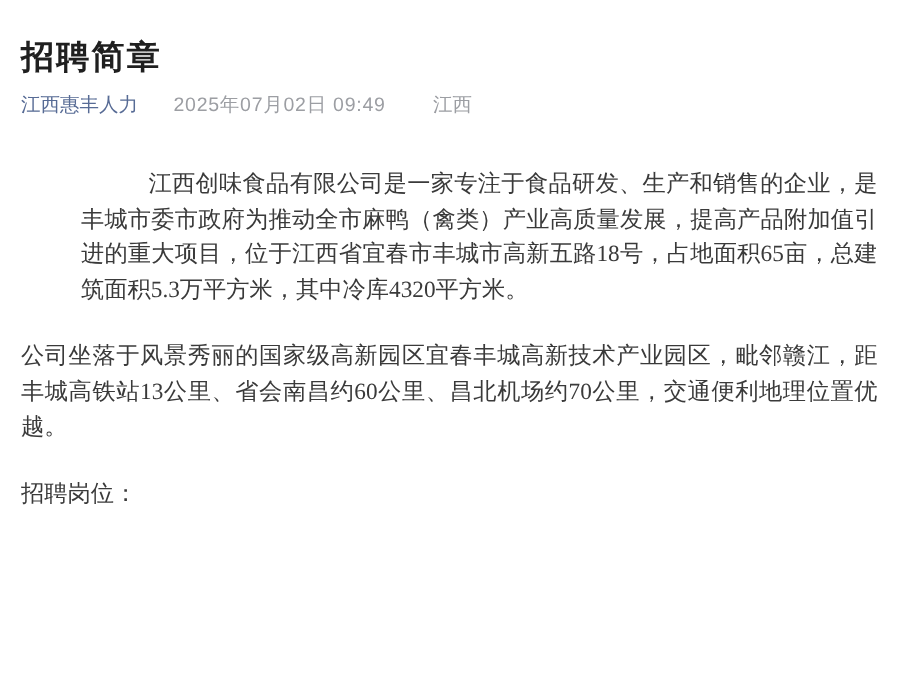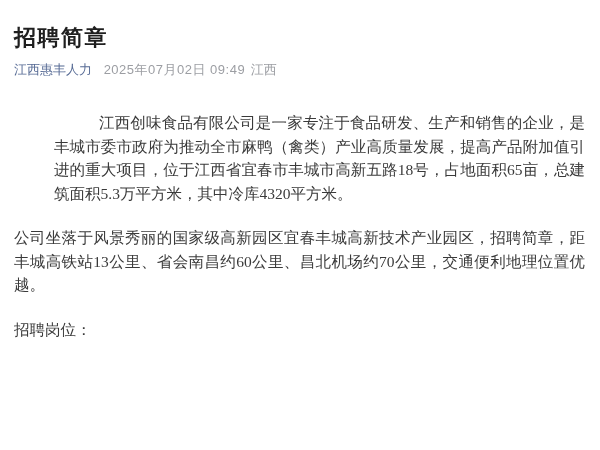--- a/index.html
+++ b/index.html
@@ -29,28 +29,28 @@
     margin:0 0 12px 0;
   }
   .byline{
     font-size:13px;
     line-height:16px;
     margin:0 0 33px 0;
     white-space:nowrap;
   }
   .byline .account{
     color:var(--accent);
-    margin-right:8px;
+    margin-right:20px;
     cursor:pointer;
   }
   .byline .meta{
     color:var(--meta);
   }
   .byline .meta.date{
-    margin-right:2px;
+    margin-right:28px;
     letter-spacing:0.5px;
   }
   .content .para{
     font-family:"Liberation Serif","DejaVu Serif",serif;
     font-size:15.5px;
     line-height:23.5px;
     color:var(--body);
     text-align:justify;
     margin:0 0 21px 0;
   }
@@ -70,17 +70,17 @@
   <h1 class="article-title">招聘简章</h1>
 
   <div class="byline">
     <span class="account">江西惠丰人力</span>
     <span class="meta date">2025年07月02日 09:49</span>
     <span class="meta location">江西</span>
   </div>
 
   <div class="content">
     <p class="para first-indent">江西创味食品有限公司是一家专注于食品研发、生产和销售的企业，是丰城市委市政府为推动全市麻鸭（禽类）产业高质量发展，提高产品附加值引进的重大项目，位于江西省宜春市丰城市高新五路18号，占地面积65亩，总建筑面积5.3万平方米，其中冷库4320平方米。</p>
-    <p class="para">公司坐落于风景秀丽的国家级高新园区宜春丰城高新技术产业园区，招聘简章，距丰城高铁站13公里、省会南昌约60公里、昌北机场约70公里，交通便利地理位置优越。</p>
+    <p class="para">公司坐落于风景秀丽的国家级高新园区宜春丰城高新技术产业园区，毗邻赣江，距丰城高铁站13公里、省会南昌约60公里、昌北机场约70公里，交通便利地理位置优越。</p>
     <p class="para last">招聘岗位：</p>
   </div>
 
 </div>
 
 </body></html>

